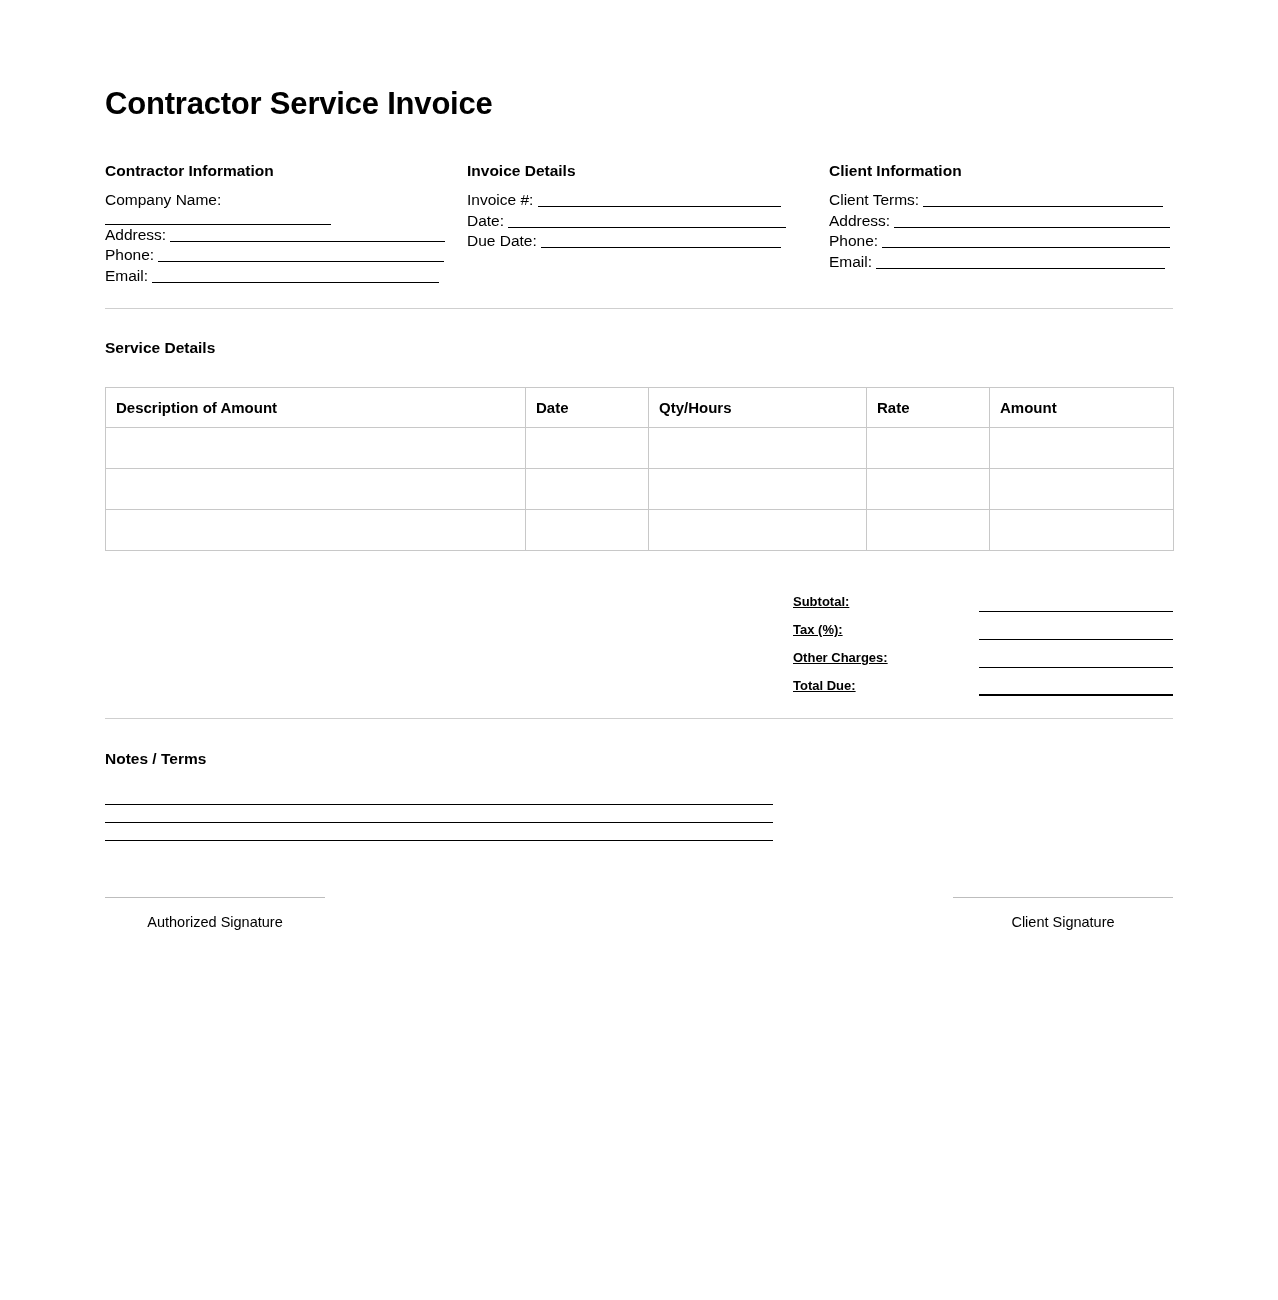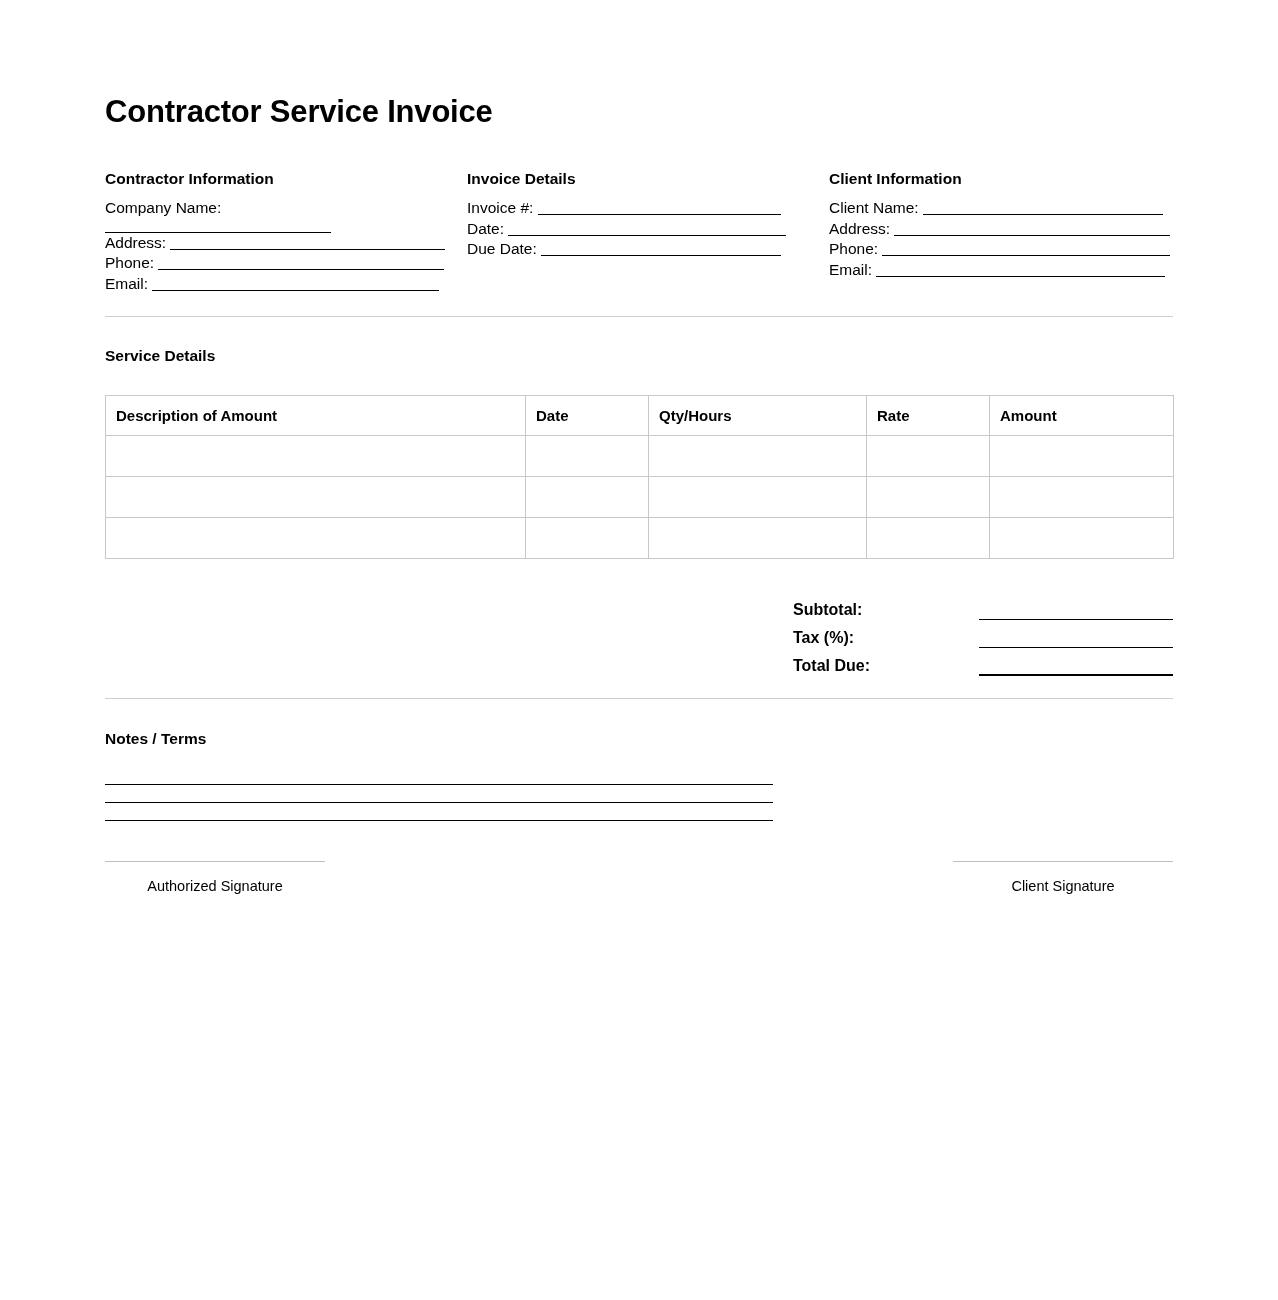--- a/index.html
+++ b/index.html
@@ -12,21 +12,21 @@
     height: 1300px;
     font-family: "Liberation Sans", sans-serif;
     color: #000000;
     -webkit-font-smoothing: antialiased;
   }
   .page {
     position: relative;
     width: 1278px;
     height: 1300px;
     box-sizing: border-box;
-    padding: 16px 105px;
+    padding: 8px 105px;
   }
 
   
   .doc-title {
     margin: 0;
     padding-top: 78px;
     font-size: 31px;
     font-weight: bold;
     letter-spacing: -0.2px;
     line-height: 1.15;
@@ -119,21 +119,22 @@
   .c-date { width: 123px; }
   .c-qty  { width: 218px; }
   .c-rate { width: 123px; }
   .c-amt  { width: 184px; }
 
   
   .totals {
     margin-top: 33px;
     margin-left: auto;
     width: 380px;
-    font-size: 16px;
+    font-size: 13px;
+    text-decoration: underline;
   }
   .total-line {
     display: flex;
     align-items: flex-end;
     height: 28px;
   }
   .total-label {
     font-weight: bold;
     width: 186px;
     flex: none;
@@ -167,20 +168,21 @@
 
   
   .sig-row {
     display: flex;
     justify-content: space-between;
     margin-top: 40px;
   }
   .sig-block {
     width: 220px;
     text-align: center;
+    margin-top: 16px;
   }
   .sig-rule {
     border-top: 1px solid #bdbdbd;
     height: 0;
   }
   .sig-label {
     font-size: 14.5px;
     padding-top: 16px;
     line-height: 1.2;
   }
@@ -242,21 +244,21 @@
         </div>
 
       </div>
     </div>
 
     <div class="info-col col-client">
       <div class="section-head">Client Information</div>
       <div class="field-list">
 
         <div class="field">
-          <span>Client Name:</span>
+          <span>Client Terms:</span>
           <span class="fill" style="width:240px"></span>
         </div>
 
         <div class="field">
           <span>Address:</span>
           <span class="fill" style="width:276px"></span>
         </div>
 
         <div class="field">
           <span>Phone:</span>
@@ -323,20 +325,24 @@
   <div class="totals">
     <div class="total-line">
       <div class="total-label">Subtotal:</div>
       <div class="total-fill"></div>
     </div>
     <div class="total-line">
       <div class="total-label">Tax (%):</div>
       <div class="total-fill"></div>
     </div>
     <div class="total-line">
+      <div class="total-label">Other Charges:</div>
+      <div class="total-fill"></div>
+    </div>
+    <div class="total-line">
       <div class="total-label">Total Due:</div>
       <div class="total-fill strong"></div>
     </div>
   </div>
 
   <div style="height:22px"></div>
   <hr class="hr">
 
   <div class="notes-head">Notes / Terms</div>
   <div class="note-lines">

